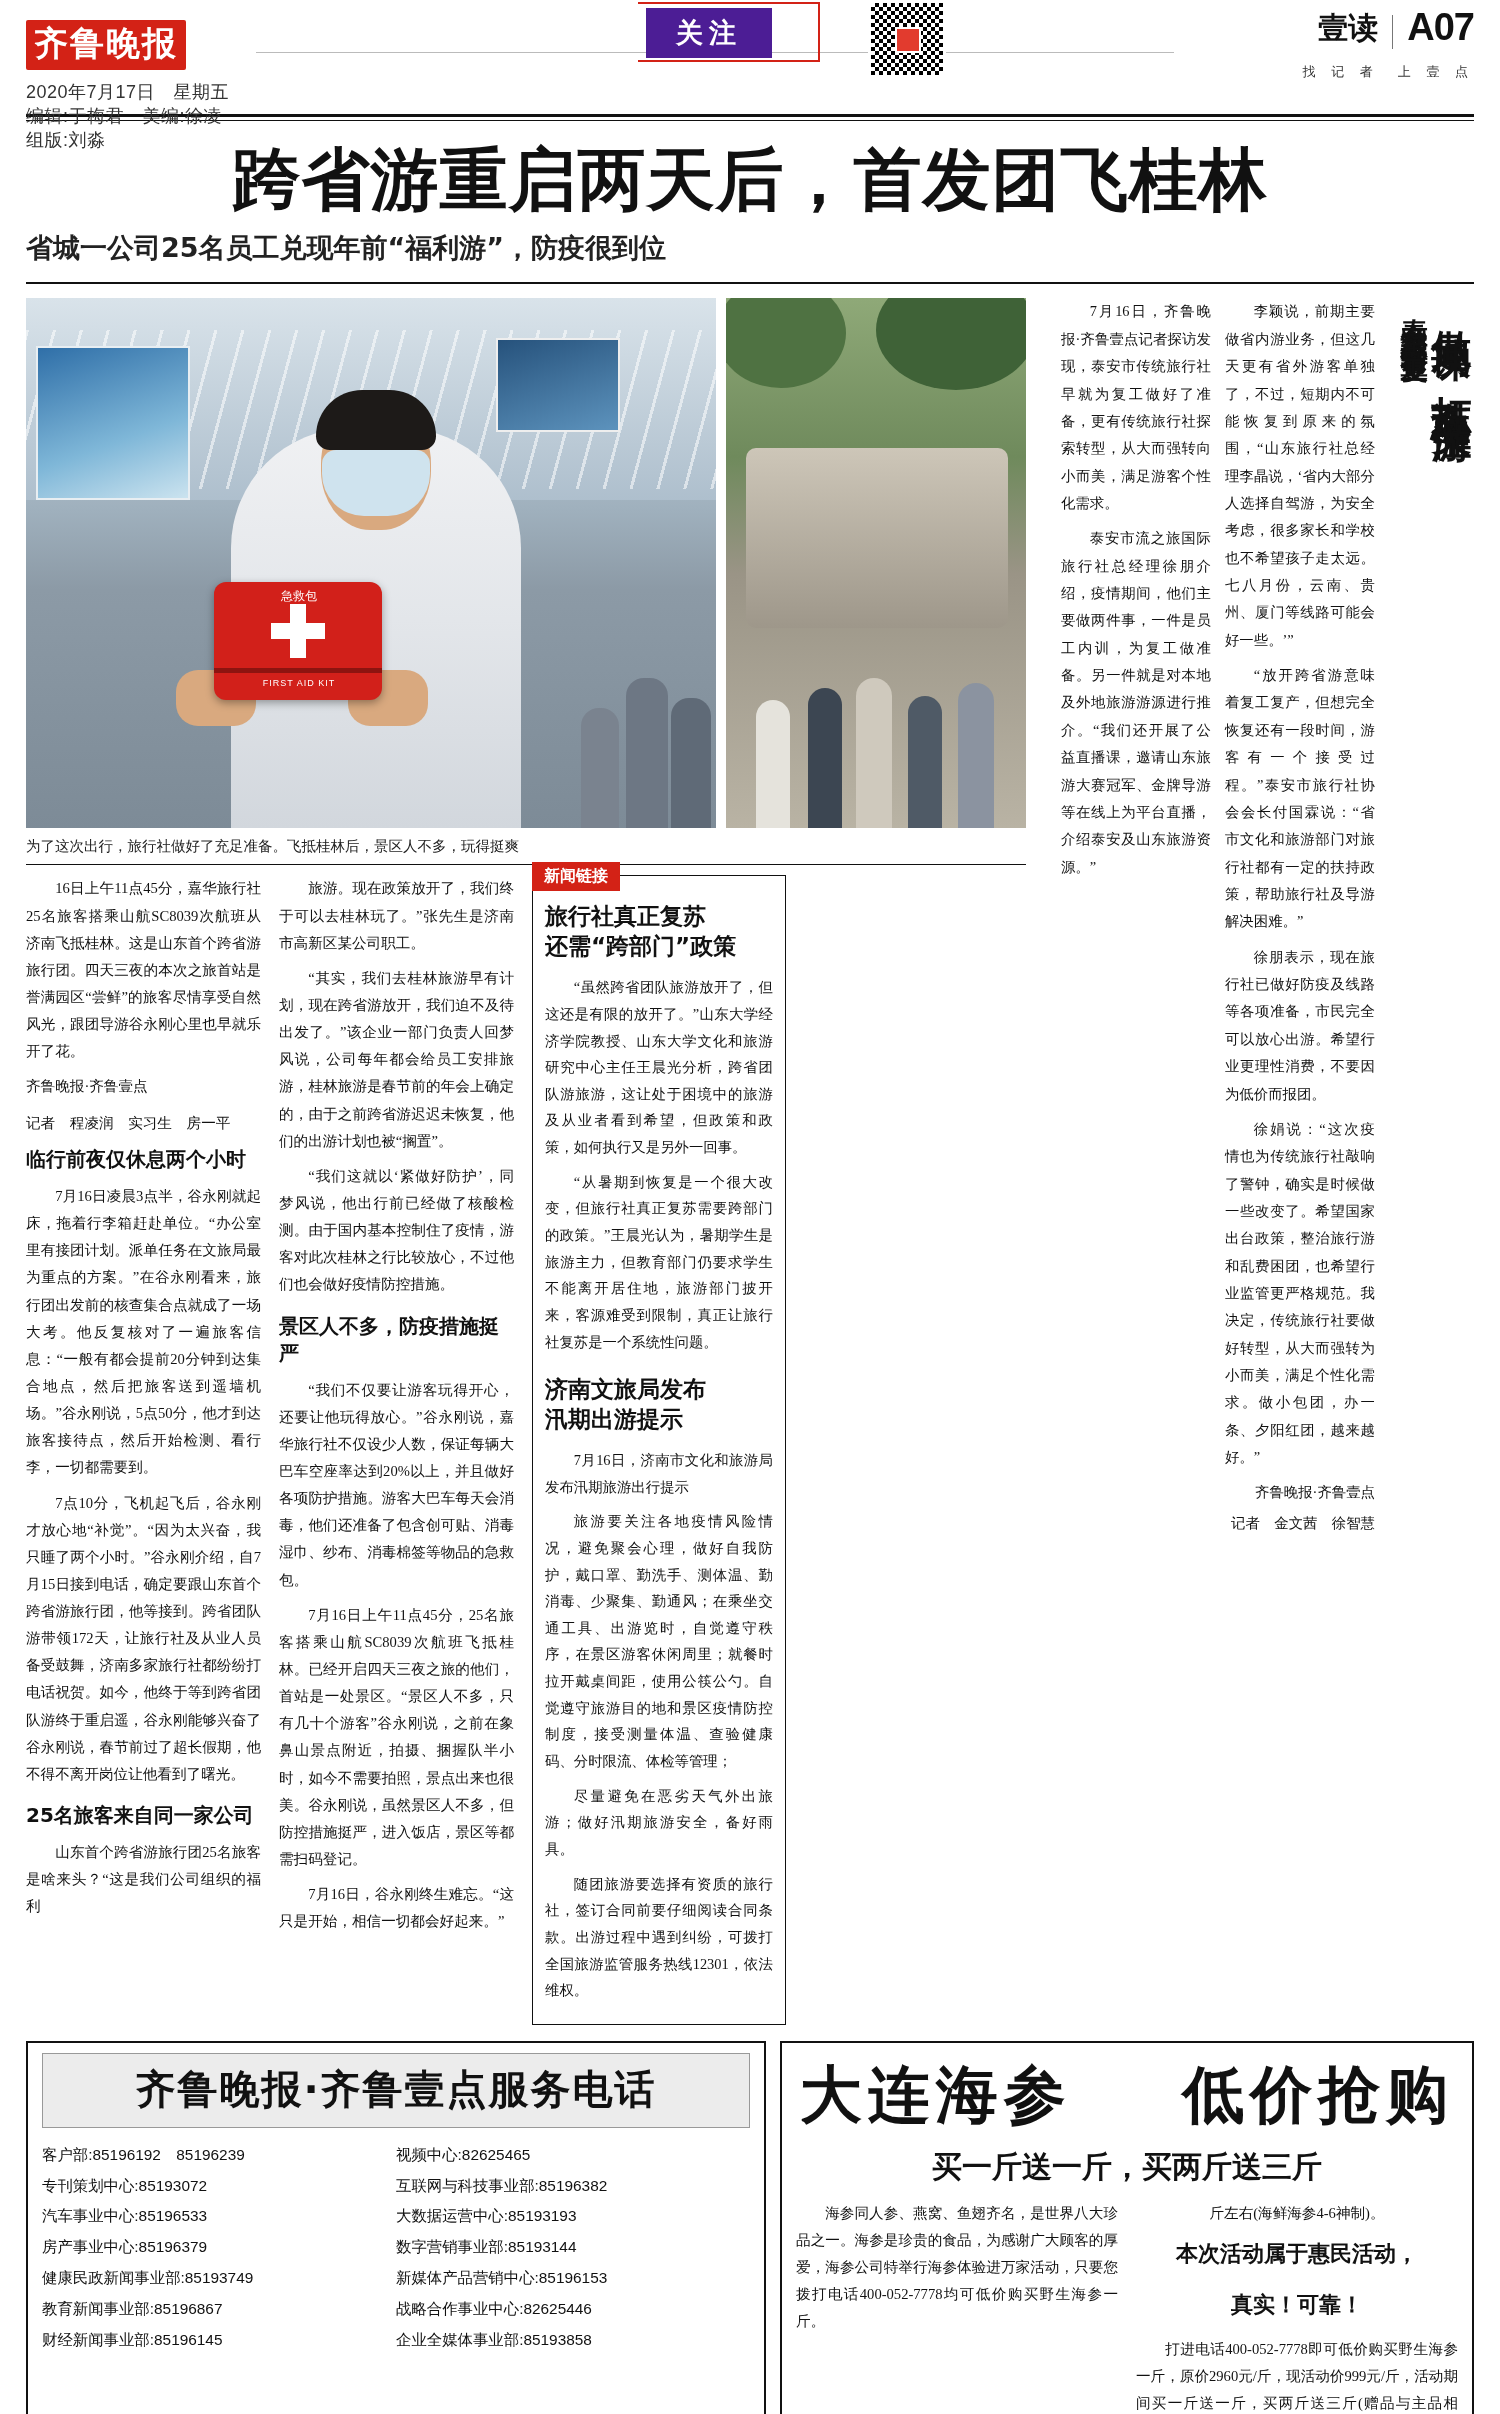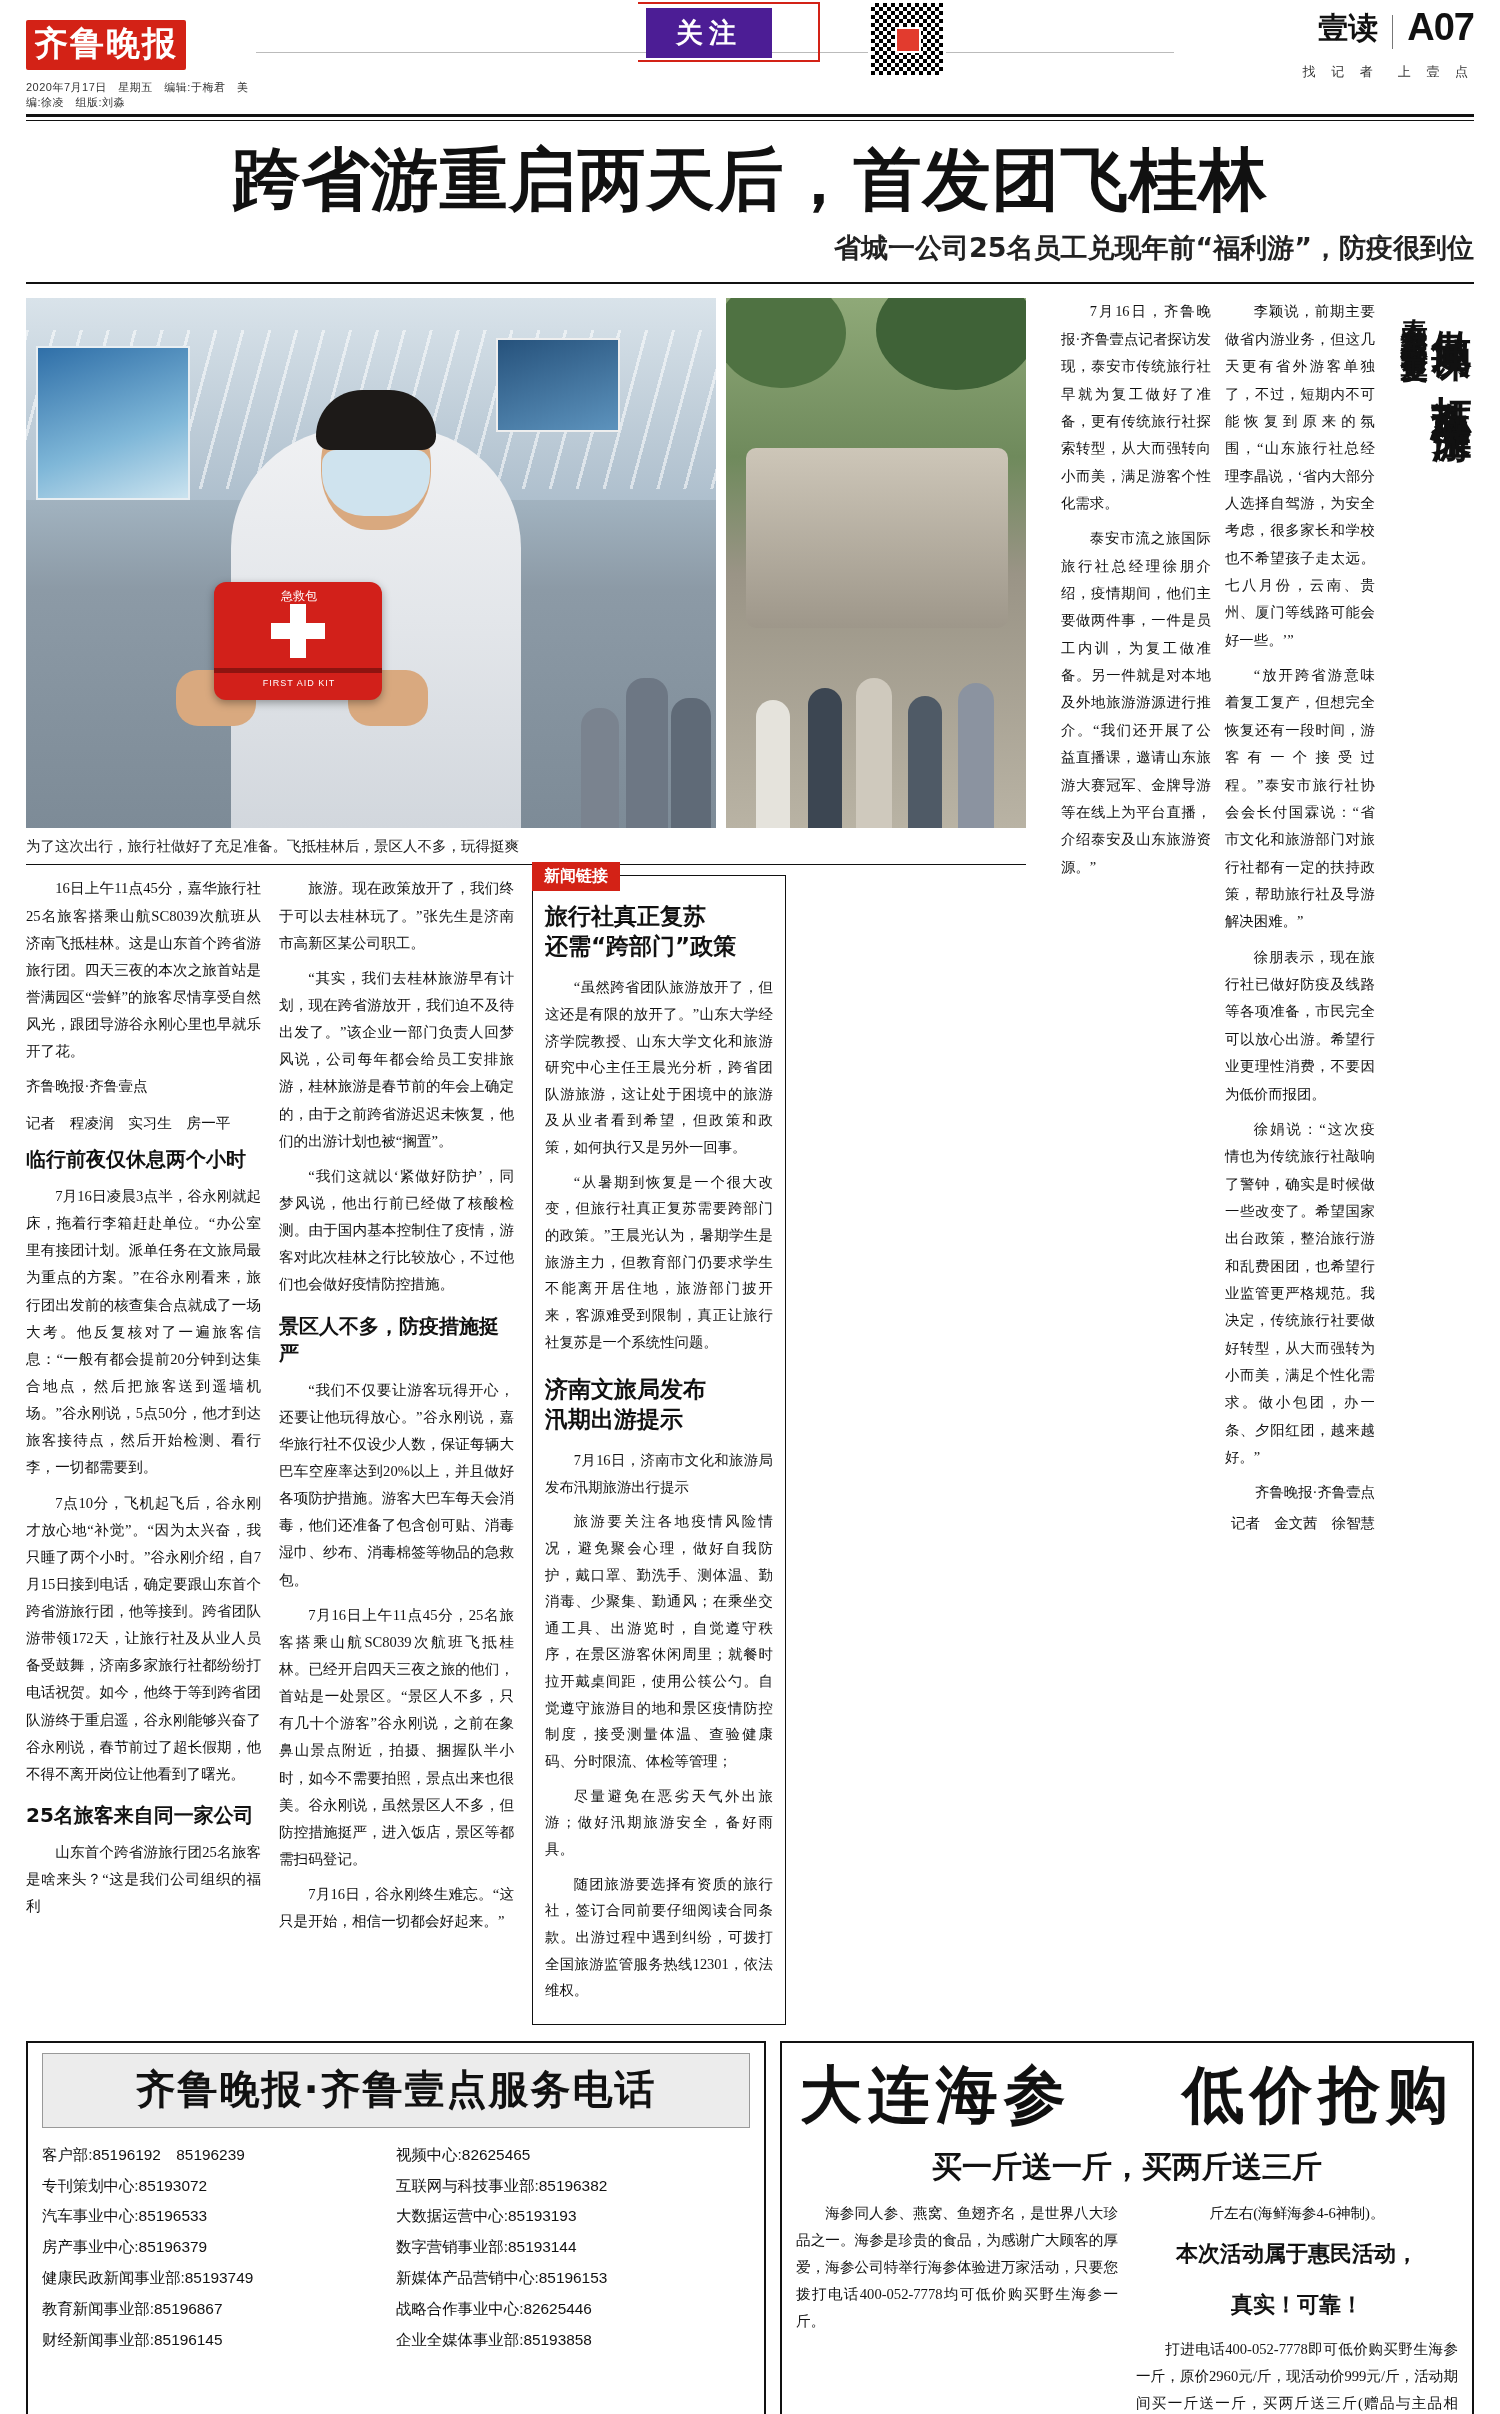--- a/index.html
+++ b/index.html
@@ -14,21 +14,21 @@
   .page { position:relative; width:1500px; height:2414px; box-sizing:border-box; padding:0 26px; }
 
   
   .masthead { position:relative; height:112px; display:flex; align-items:flex-start; }
   .logo-block { width:230px; padding-top:20px; }
   .logo-box {
     background:#d32216; color:#fff; font-family:"DejaVu Sans", sans-serif;
     font-weight:bold; font-size:34px; letter-spacing:2px; padding:6px 8px 8px 8px;
     display:inline-block; line-height:1.05; border-radius:2px;
   }
-  .logo-sub { font-size:11px; color:#333; margin-top:10px; letter-spacing:.5px; font-family:"Liberation Sans", sans-serif;}
+  .logo-sub { font-size:18px; color:#333; margin-top:10px; letter-spacing:.5px; font-family:"Liberation Sans", sans-serif;}
   .masthead-mid { flex:1; position:relative; height:112px; }
   .mid-rule { position:absolute; left:0; right:0; top:52px; border-top:1px solid #bbb; }
   .guanzhu-wrap { position:absolute; left:390px; top:8px; }
   .guanzhu {
     background:#4c1d95; color:#fff; font-size:27px; font-weight:bold;
     font-family:"DejaVu Sans", sans-serif; padding:7px 30px; letter-spacing:6px;
     display:inline-block;
   }
   .guanzhu-frame { position:absolute; left:382px; top:2px; width:180px; height:56px; border:2px solid #d32216; border-left:none;}
   .qr {
@@ -47,21 +47,21 @@
   .masthead-right .sub { font-size:13px; color:#333; margin-top:14px; letter-spacing:6px; font-family:"Liberation Sans", sans-serif;}
   .head-rule-thick { border-top:3px solid #111; margin-top:2px; }
   .head-rule-thin { border-top:1px solid #111; margin-top:3px; }
 
   
   .headline {
     text-align:center; font-family:"DejaVu Sans", sans-serif; font-weight:bold;
     font-size:68px; letter-spacing:1px; margin-top:22px; line-height:1.08;
   }
   .subhead {
-    text-align:right; font-family:"DejaVu Sans", sans-serif; font-weight:bold;
+    text-align:left; font-family:"DejaVu Sans", sans-serif; font-weight:bold;
     font-size:27px; margin-top:14px; color:#222;
   }
   .rule-after-head { border-top:2px solid #111; margin-top:16px; }
 
   
   .content { display:flex; gap:0px; margin-top:14px; }
   .left-zone { width:1000px; }
   .right-zone { width:436px; margin-left:12px; position:relative; }
 
   

